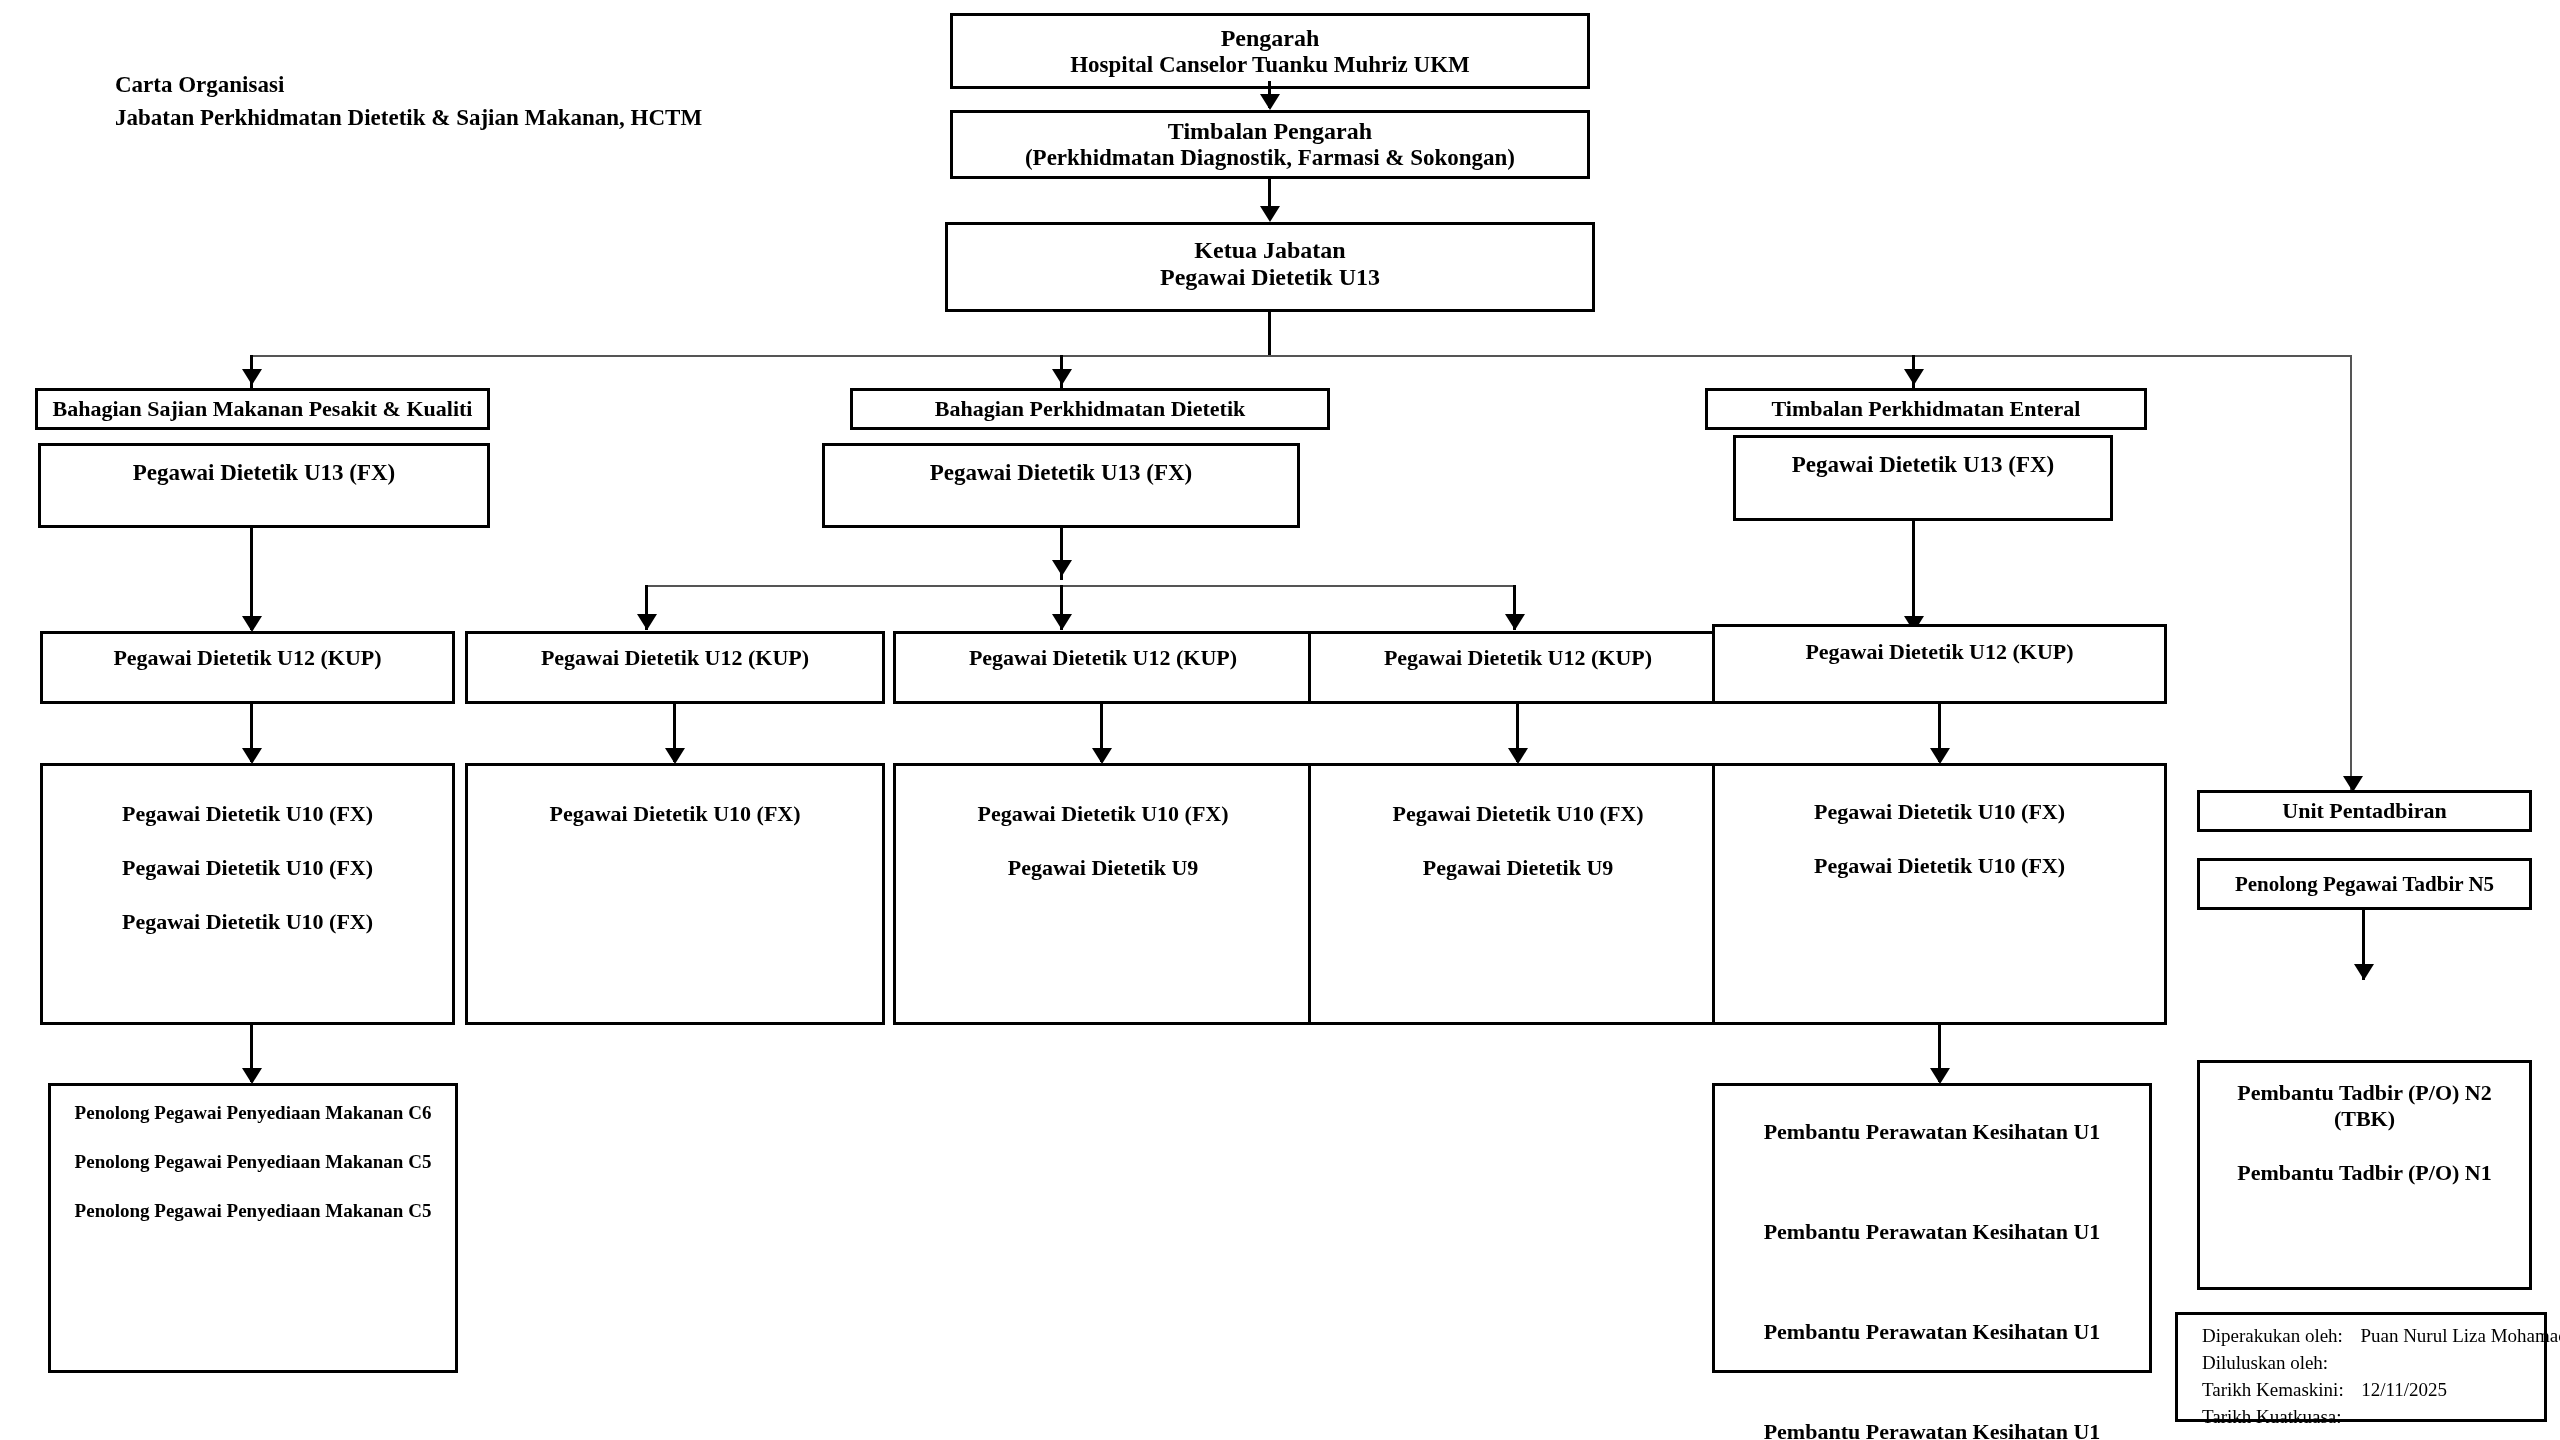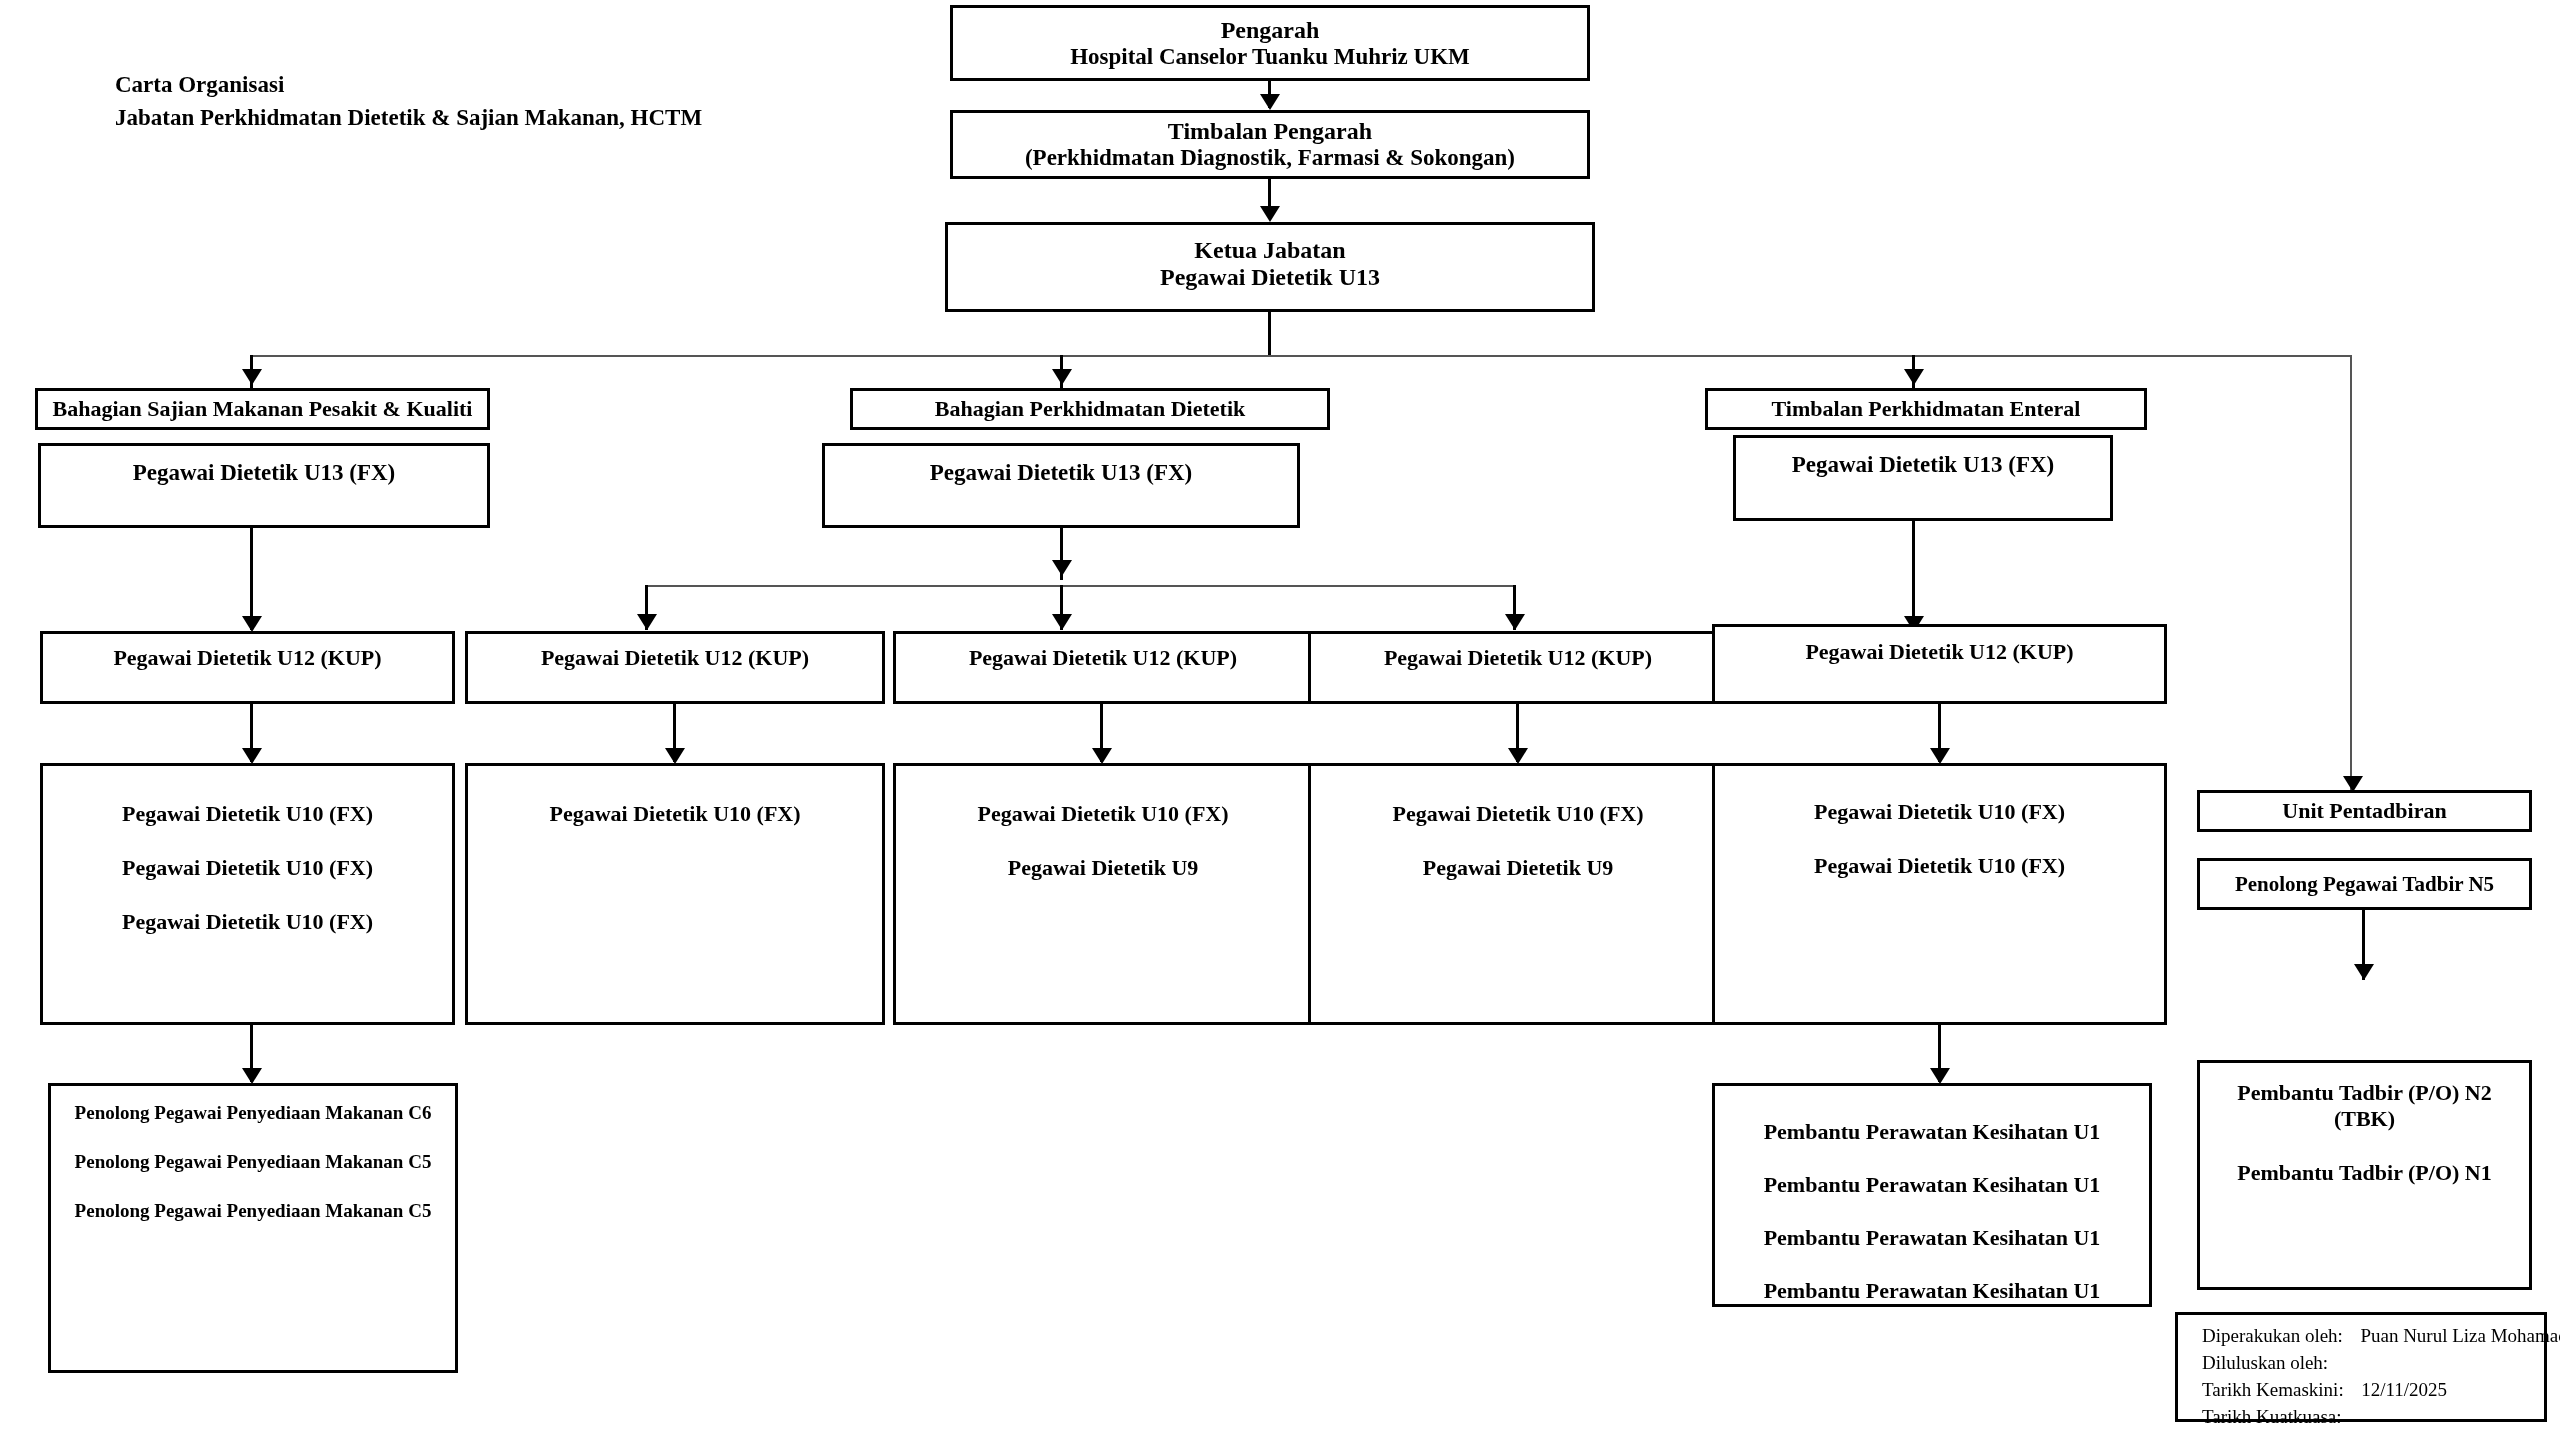--- a/index.html
+++ b/index.html
@@ -98,21 +98,21 @@
 </head>
 <body>
 
 <div id="canvas">
 
   <div class="chart-title" style="left:115px; top:68px;">
     <div>Carta Organisasi</div>
     <div>Jabatan Perkhidmatan Dietetik &amp; Sajian Makanan, HCTM</div>
   </div>
 
-  <div class="box" style="left:950px; top:5px; width:640px; height:76px; justify-content:center;">
+  <div class="box" style="left:950px; top:13px; width:640px; height:76px; justify-content:center;">
     <span class="box-line t-bold fs-24">Pengarah</span>
     <span class="box-line t-reg fs-23">Hospital Canselor Tuanku Muhriz UKM</span>
   </div>
 
   <div class="vline" style="left:1268px; top:81px; height:27px;"></div>
   <div class="arrow" style="left:1260px; top:94px;"></div>
 
   <div class="box" style="left:950px; top:110px; width:640px; height:69px; justify-content:center;">
     <span class="box-line t-bold fs-24">Timbalan Pengarah</span>
     <span class="box-line t-reg fs-23">(Perkhidmatan Diagnostik, Farmasi &amp; Sokongan)</span>
@@ -239,21 +239,21 @@
 
   <div class="vline" style="left:1938px; top:1025px; height:57px;"></div>
   <div class="arrow" style="left:1930px; top:1068px;"></div>
 
   <div class="box" style="left:48px; top:1083px; width:410px; height:290px; justify-content:flex-start; padding-top:16px;">
     <span class="box-line t-bold fs-19" style="margin-bottom:27px;">Penolong Pegawai Penyediaan Makanan C6</span>
     <span class="box-line t-bold fs-19" style="margin-bottom:27px;">Penolong Pegawai Penyediaan Makanan C5</span>
     <span class="box-line t-bold fs-19">Penolong Pegawai Penyediaan Makanan C5</span>
   </div>
 
-  <div class="box" style="left:1712px; top:1083px; width:440px; height:224px; justify-content:flex-start; padding-top:33px;">
+  <div class="box" style="left:1712px; top:1083px; width:440px; height:290px; justify-content:flex-start; padding-top:33px;gap:47px;">
     <span class="box-line t-bold fs-22" style="margin-bottom:27px;">Pembantu Perawatan Kesihatan U1</span>
     <span class="box-line t-bold fs-22" style="margin-bottom:27px;">Pembantu Perawatan Kesihatan U1</span>
     <span class="box-line t-bold fs-22" style="margin-bottom:27px;">Pembantu Perawatan Kesihatan U1</span>
     <span class="box-line t-bold fs-22">Pembantu Perawatan Kesihatan U1</span>
   </div>
 
   <div class="box" style="left:2197px; top:790px; width:335px; height:42px; justify-content:center;">
     <span class="box-line t-bold fs-22">Unit Pentadbiran</span>
   </div>
 

